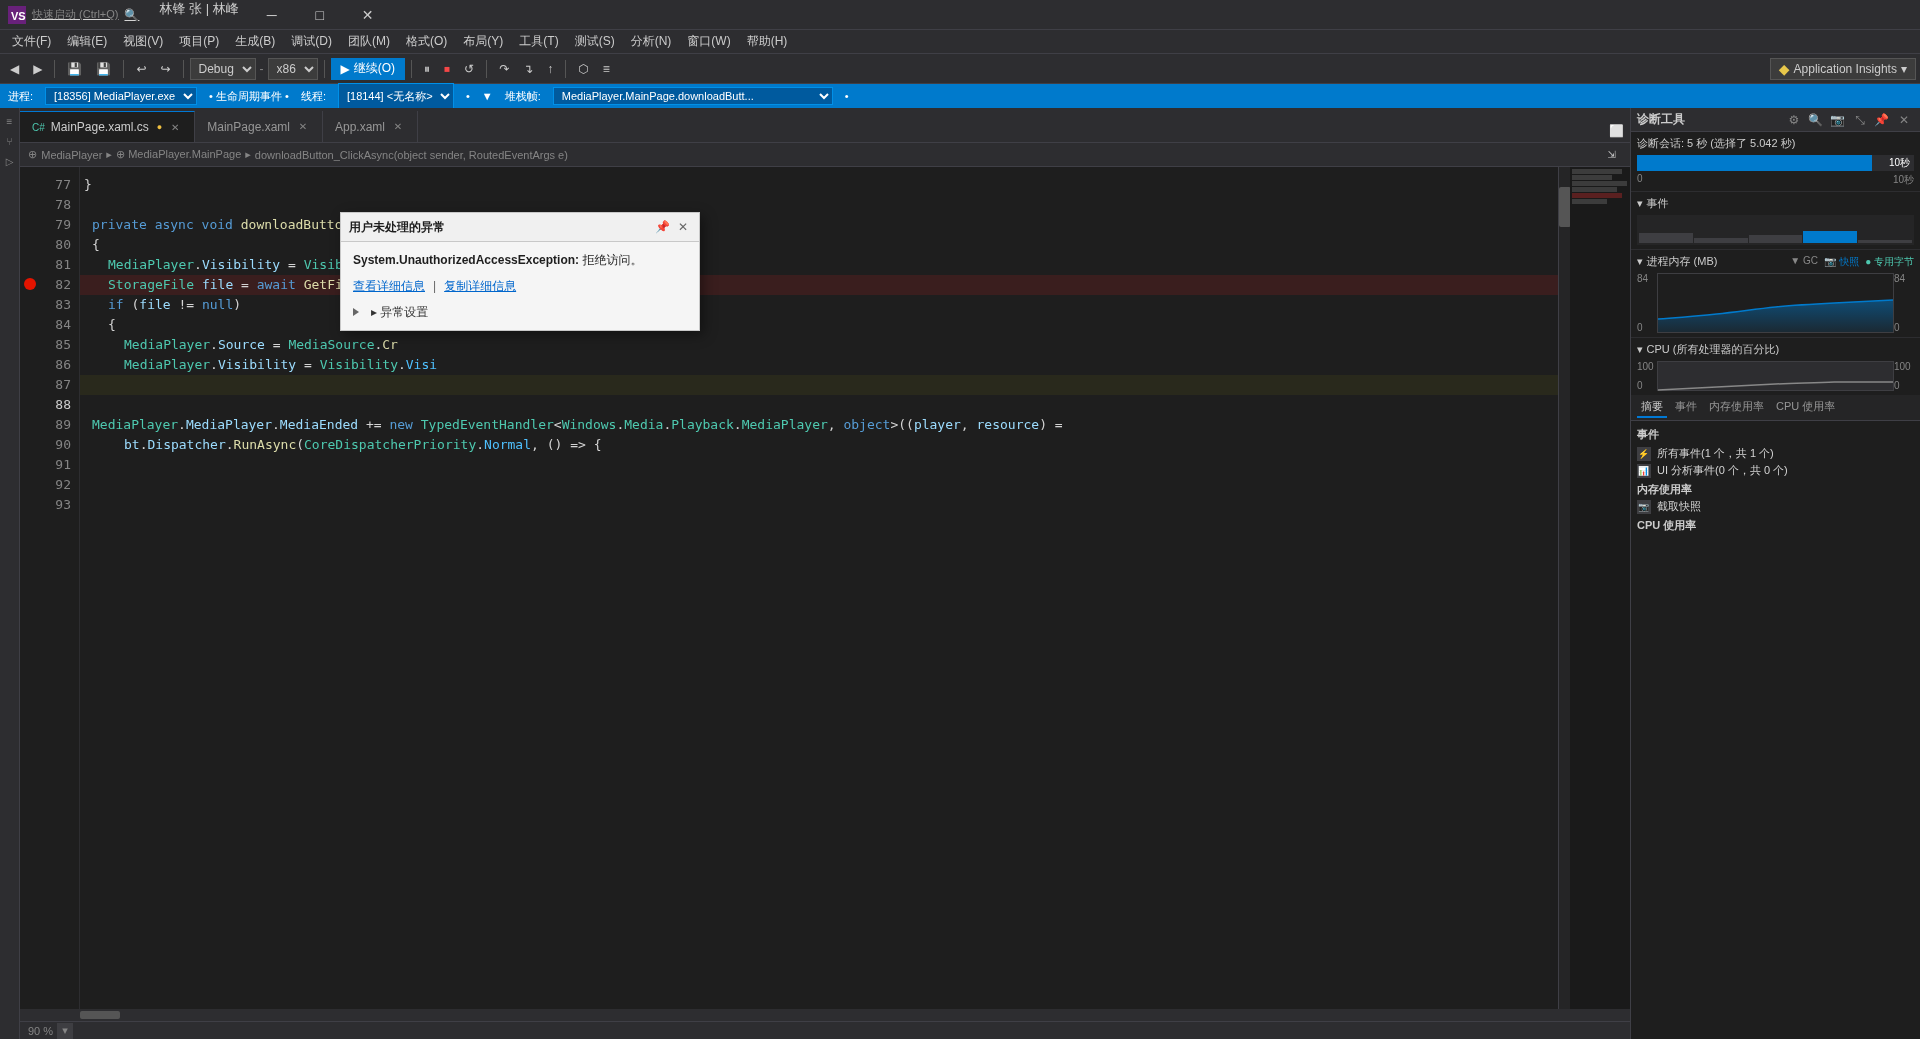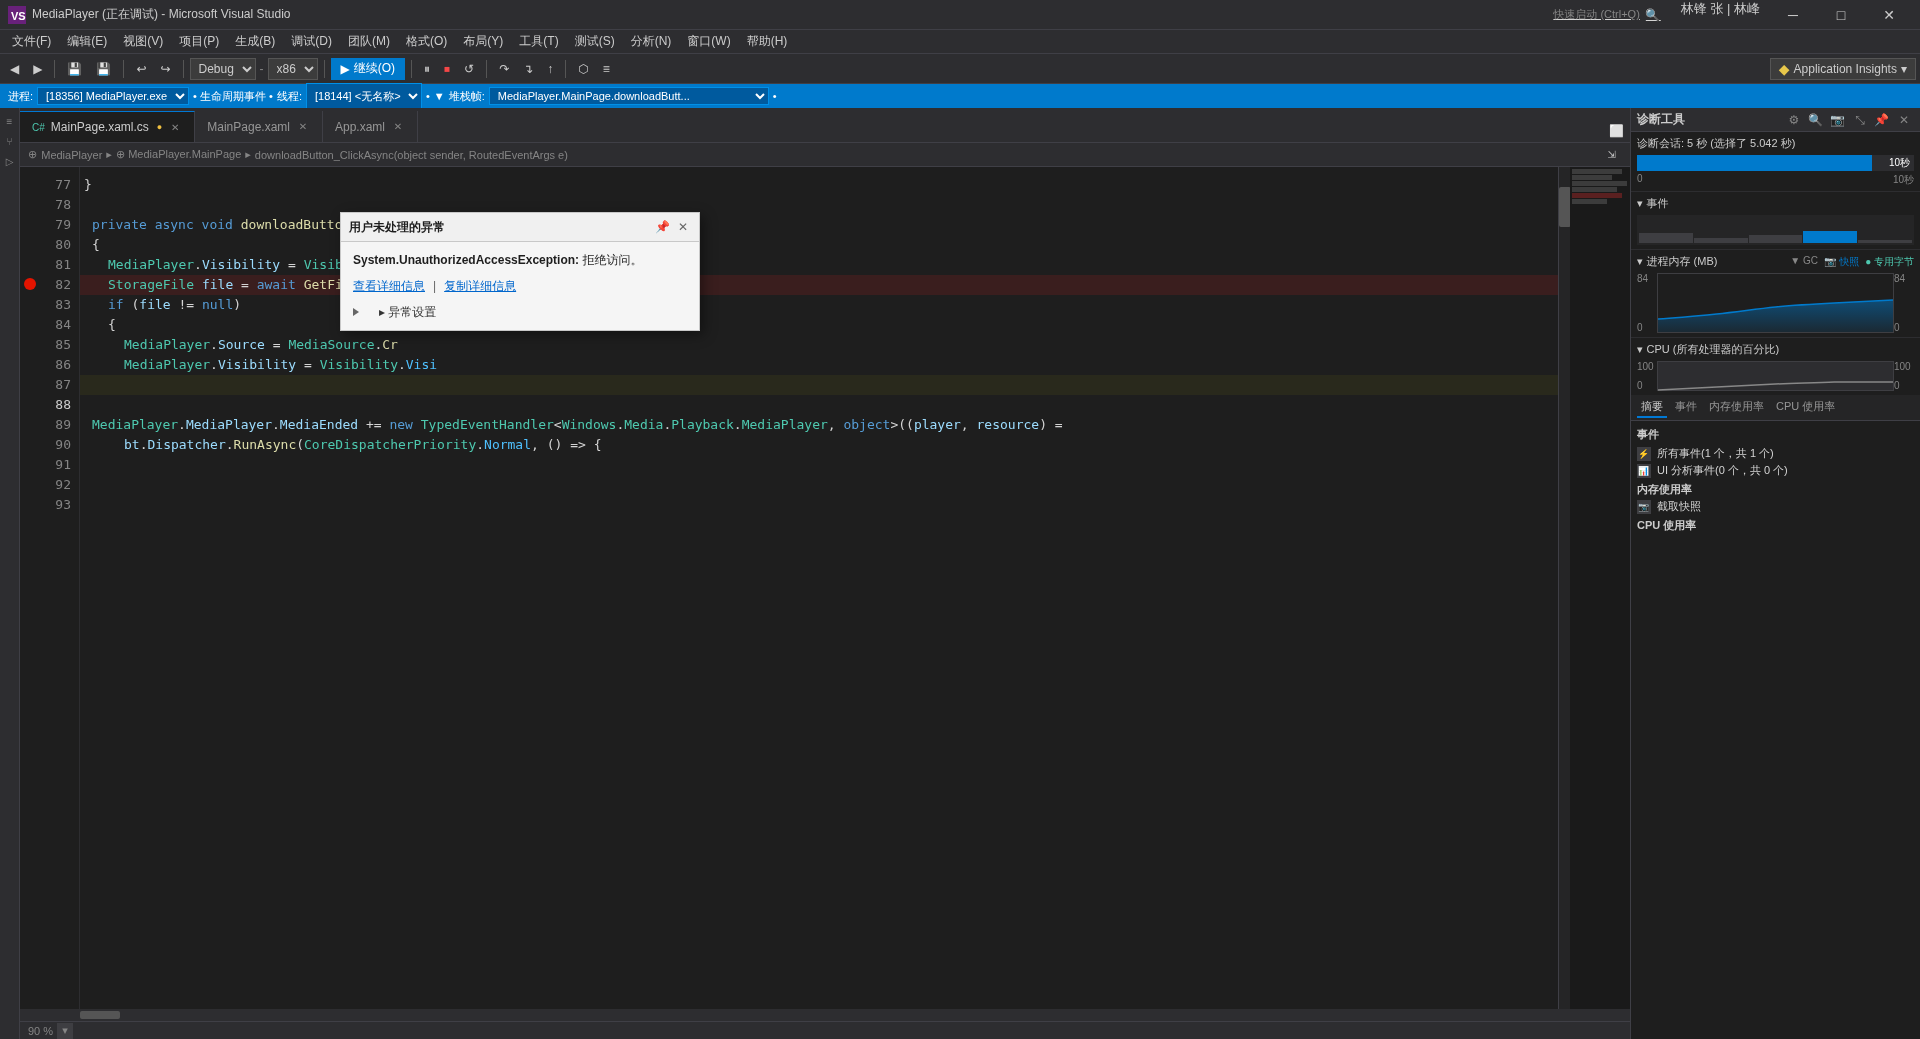--- a/index.html
+++ b/index.html
@@ -136,21 +136,21 @@
       font-size: 14px;
     }
 
     
     .process-bar {
       height: 24px;
       background: #007acc;
       display: flex;
       align-items: center;
       padding: 0 8px;
-      gap: 4px;
+      gap: 12px;
       font-size: 11px;
       color: white;
     }
     .process-bar select {
       background: #005a9e;
       border: 1px solid #0090e8;
       color: white;
       font-size: 11px;
       padding: 1px 4px;
       height: 18px;
@@ -315,21 +315,21 @@
     .popup-link {
       color: #0066cc;
       font-size: 12px;
       cursor: pointer;
       text-decoration: underline;
     }
     .popup-link-sep { color: #666; font-size: 12px; }
     .exception-settings {
       display: flex;
       align-items: center;
-      gap: 20px;
+      gap: 12px;
       font-size: 12px;
       color: #333;
       cursor: pointer;
     }
     .triangle-right {
       width: 0;
       height: 0;
       border-top: 4px solid transparent;
       border-bottom: 4px solid transparent;
       border-left: 6px solid #666;
@@ -428,21 +428,20 @@
 </head>
 <body>
 
 <div class="title-bar">
   <div class="title-bar-logo">
     <svg width="18" height="18" viewBox="0 0 18 18">
       <rect width="18" height="18" fill="#68217a"></rect>
       <text x="3" y="14" fill="white" font-size="11" font-weight="bold">VS</text>
     </svg>
   </div>
-  <div class="title-bar-title">MediaPlayer (正在调试) - Microsoft Visual Studio</div>
 
   <div style="display:flex;align-items:center;gap:6px;margin-right:12px;text-decoration:underline;">
     <span style="color:#858585;font-size:11px;">快速启动 (Ctrl+Q)</span>
     <span style="color:#858585;">🔍</span>
   </div>
   <div class="title-bar-actions">
     <span style="color:#cccccc;font-size:13px;padding:0 8px;">林锋 张 | 林峰</span>
     <div class="title-bar-btn">─</div>
     <div class="title-bar-btn">□</div>
     <div class="title-bar-btn close">✕</div>

